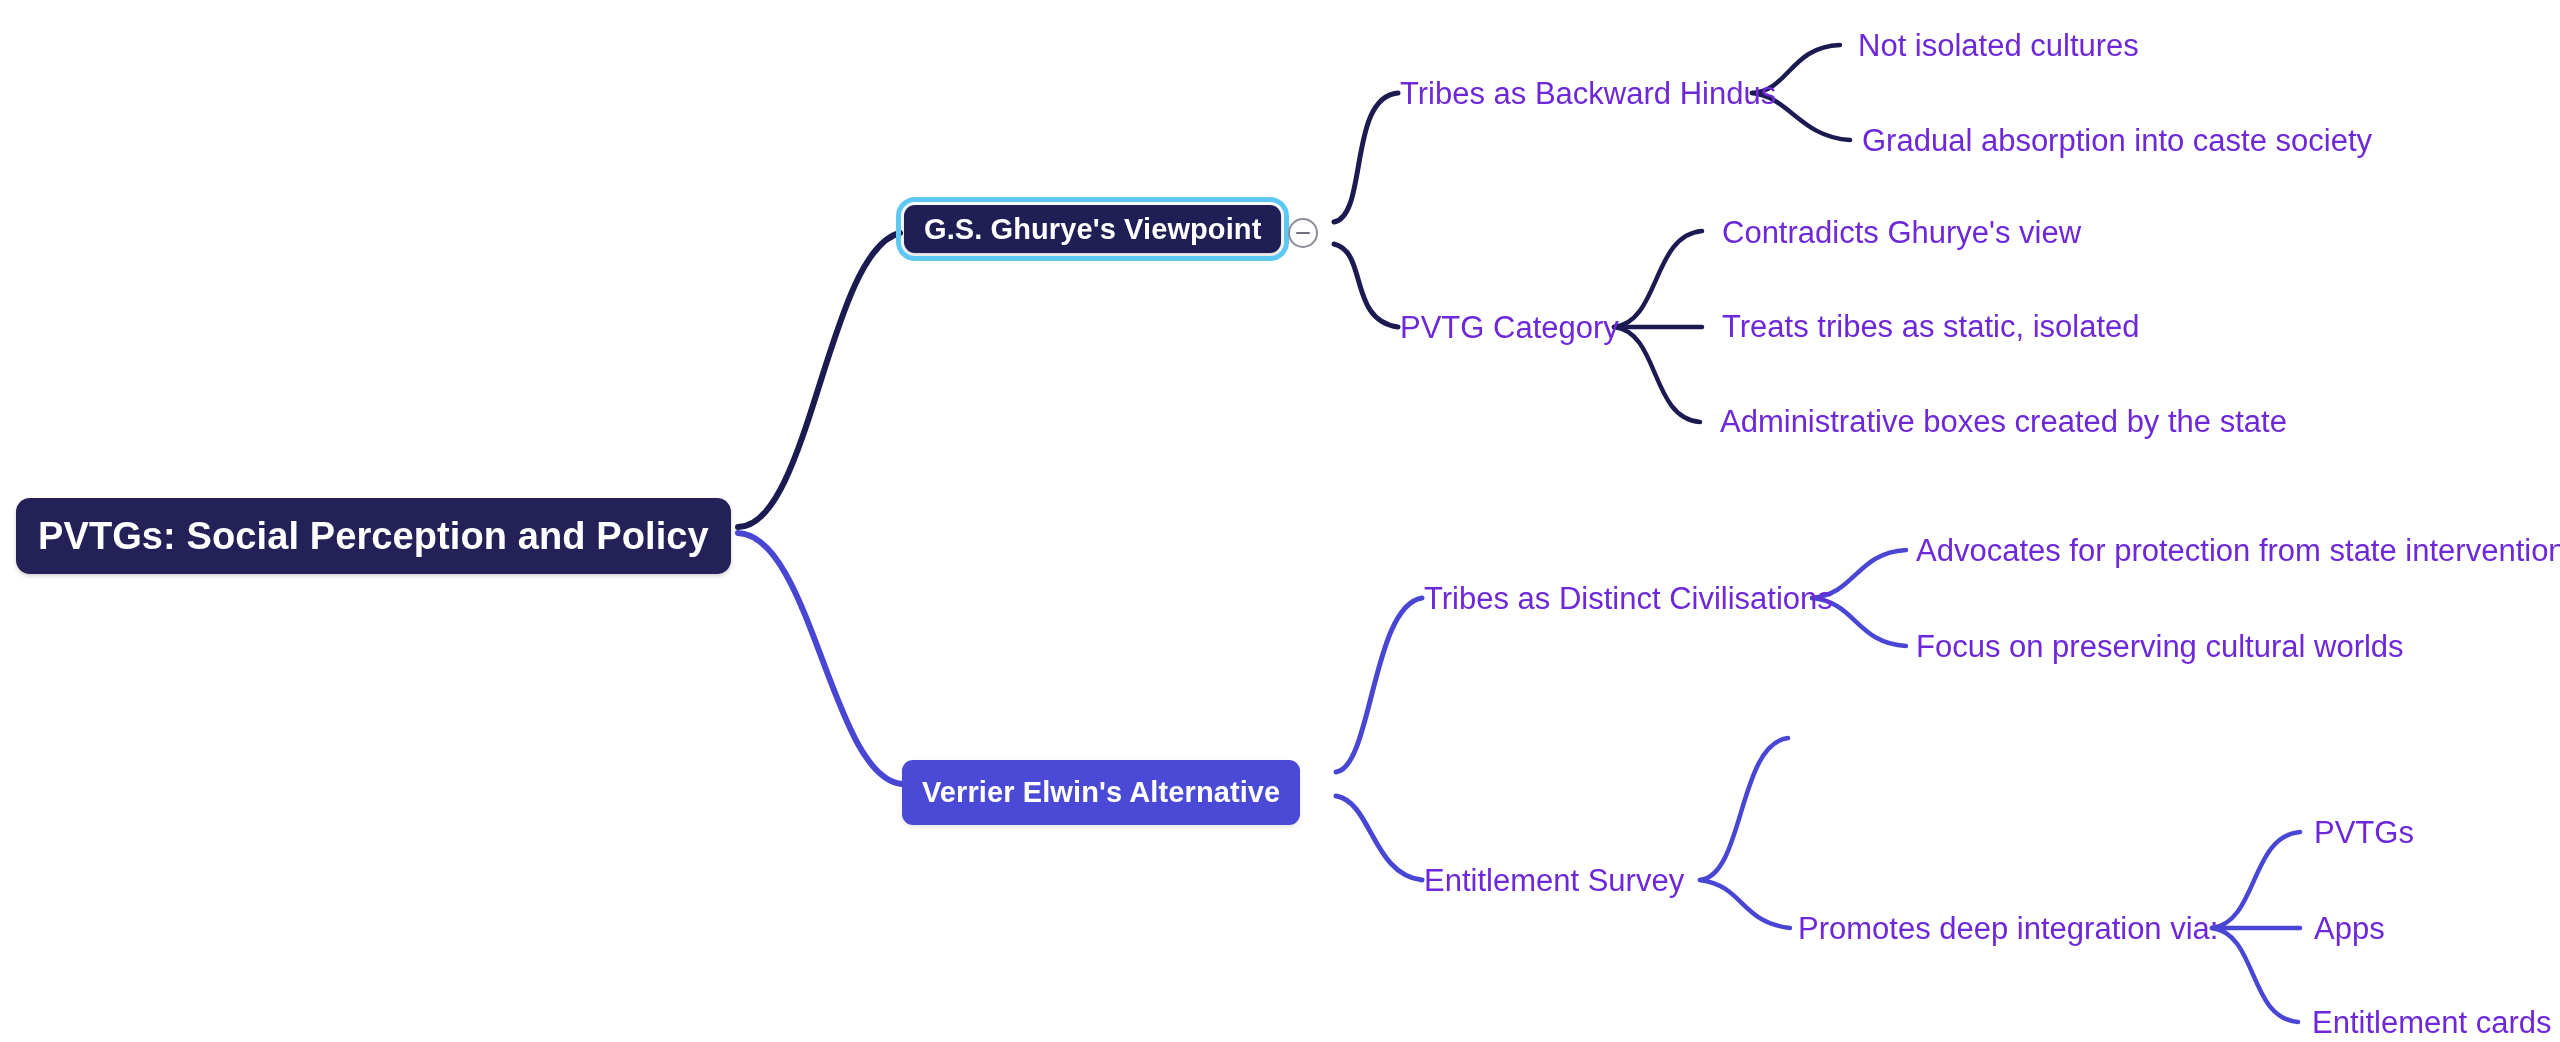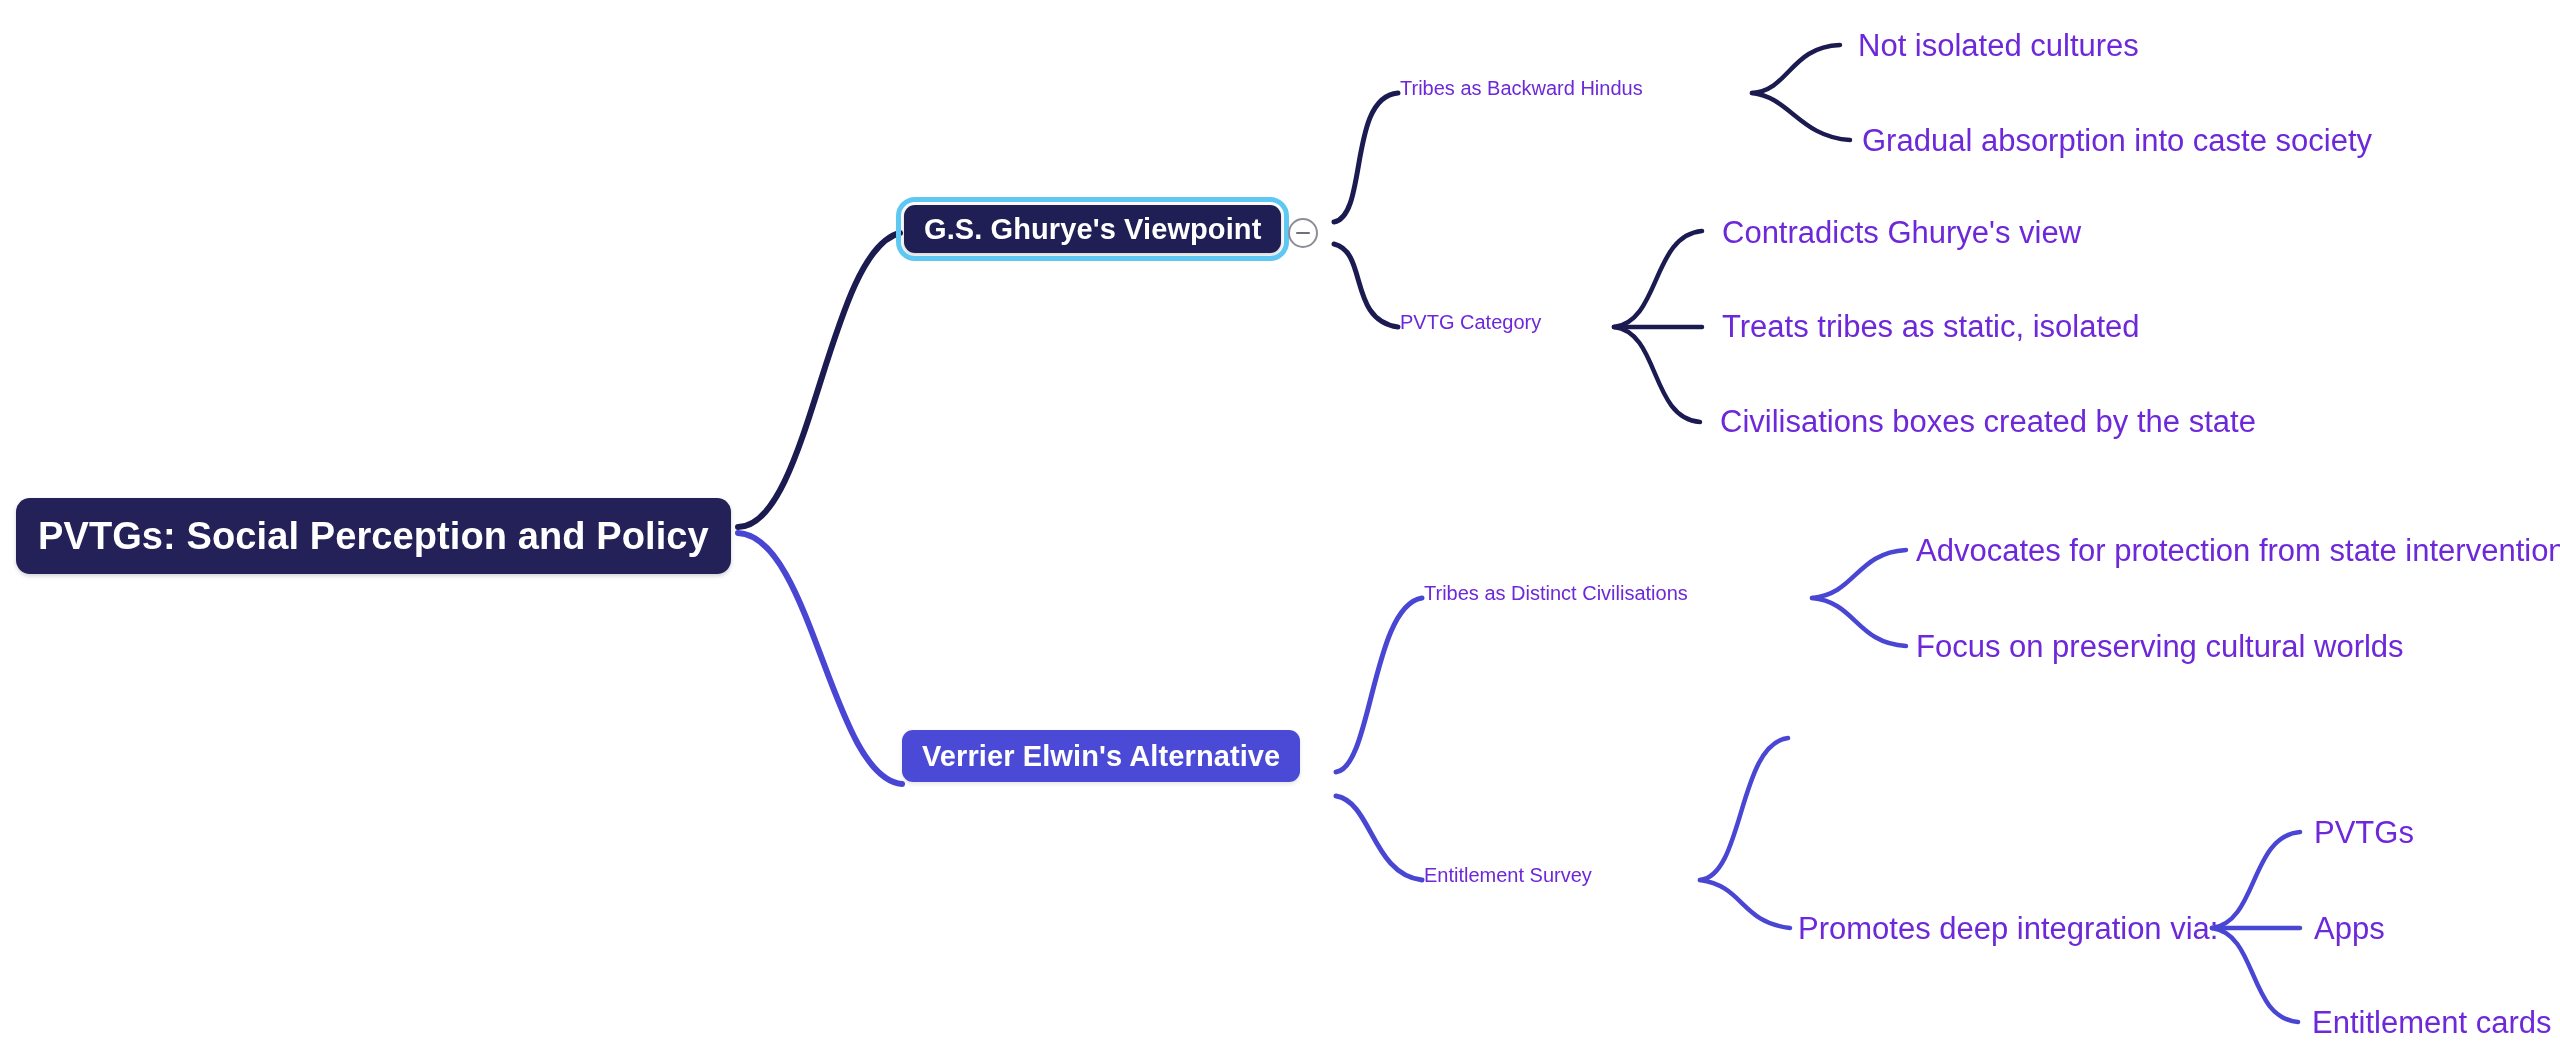--- a/index.html
+++ b/index.html
@@ -66,21 +66,21 @@
   }
 
   
   .leaf {
     position: absolute;
     white-space: nowrap;
     color: #6d28d9;
     font-weight: normal;
     line-height: 1;
   }
-  .leaf-l2 { font-size: 20px; }
+  .leaf-l2 { font-size: 31px; }
   .leaf-l3 { font-size: 31px; }
 
   
   .toggle {
     position: absolute;
     width: 30px;
     height: 30px;
     border-radius: 50%;
     background: #ffffff;
     border: 2px solid #8d8d9a;
@@ -166,24 +166,24 @@
 
   <div class="leaf leaf-l3" style="left:1722px; top:217px;">
     <span>Contradicts Ghurye's view</span>
   </div>
 
   <div class="leaf leaf-l3" style="left:1722px; top:311px;">
     <span>Treats tribes as static, isolated</span>
   </div>
 
   <div class="leaf leaf-l3" style="left:1720px; top:406px;">
-    <span>Civilisations boxes created by the state</span>
-  </div>
-
-  <div class="node-box node-branch-blue" style="left:902px; top:730px; height:52px;">
+    <span>Administrative boxes created by the state</span>
+  </div>
+
+  <div class="node-box node-branch-blue" style="left:902px; top:760px; height:65px;">
     <span>Verrier Elwin's Alternative</span>
   </div>
 
   <div class="leaf leaf-l2" style="left:1424px; top:583px;">
     <span>Tribes as Distinct Civilisations</span>
   </div>
 
   <div class="leaf leaf-l2" style="left:1424px; top:865px;">
     <span>Entitlement Survey</span>
   </div>

